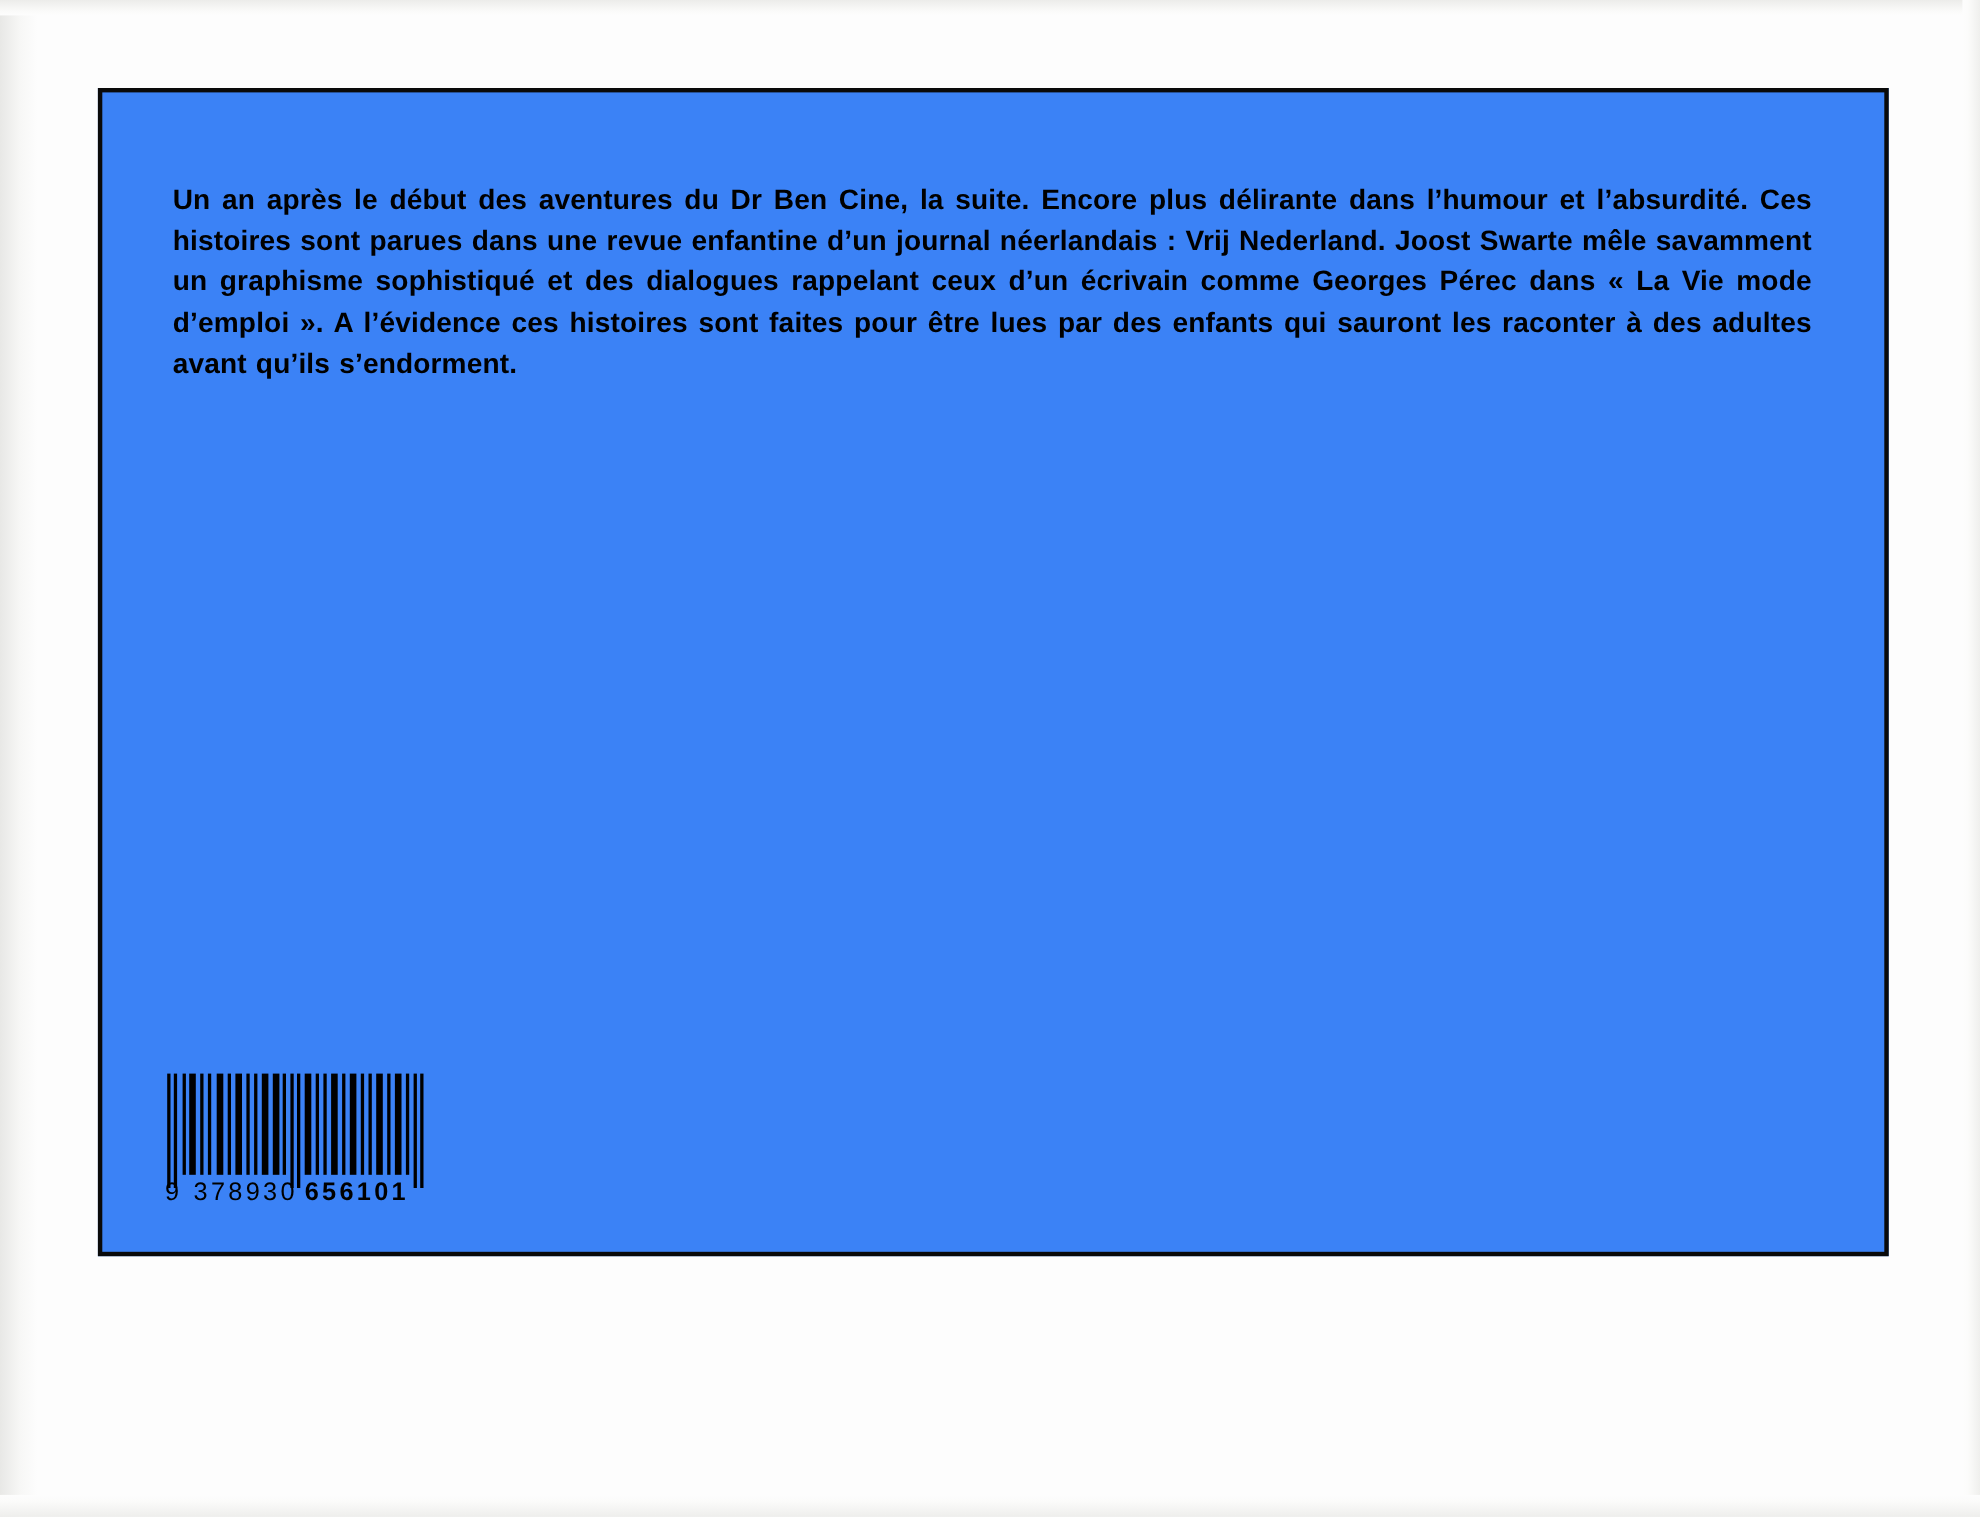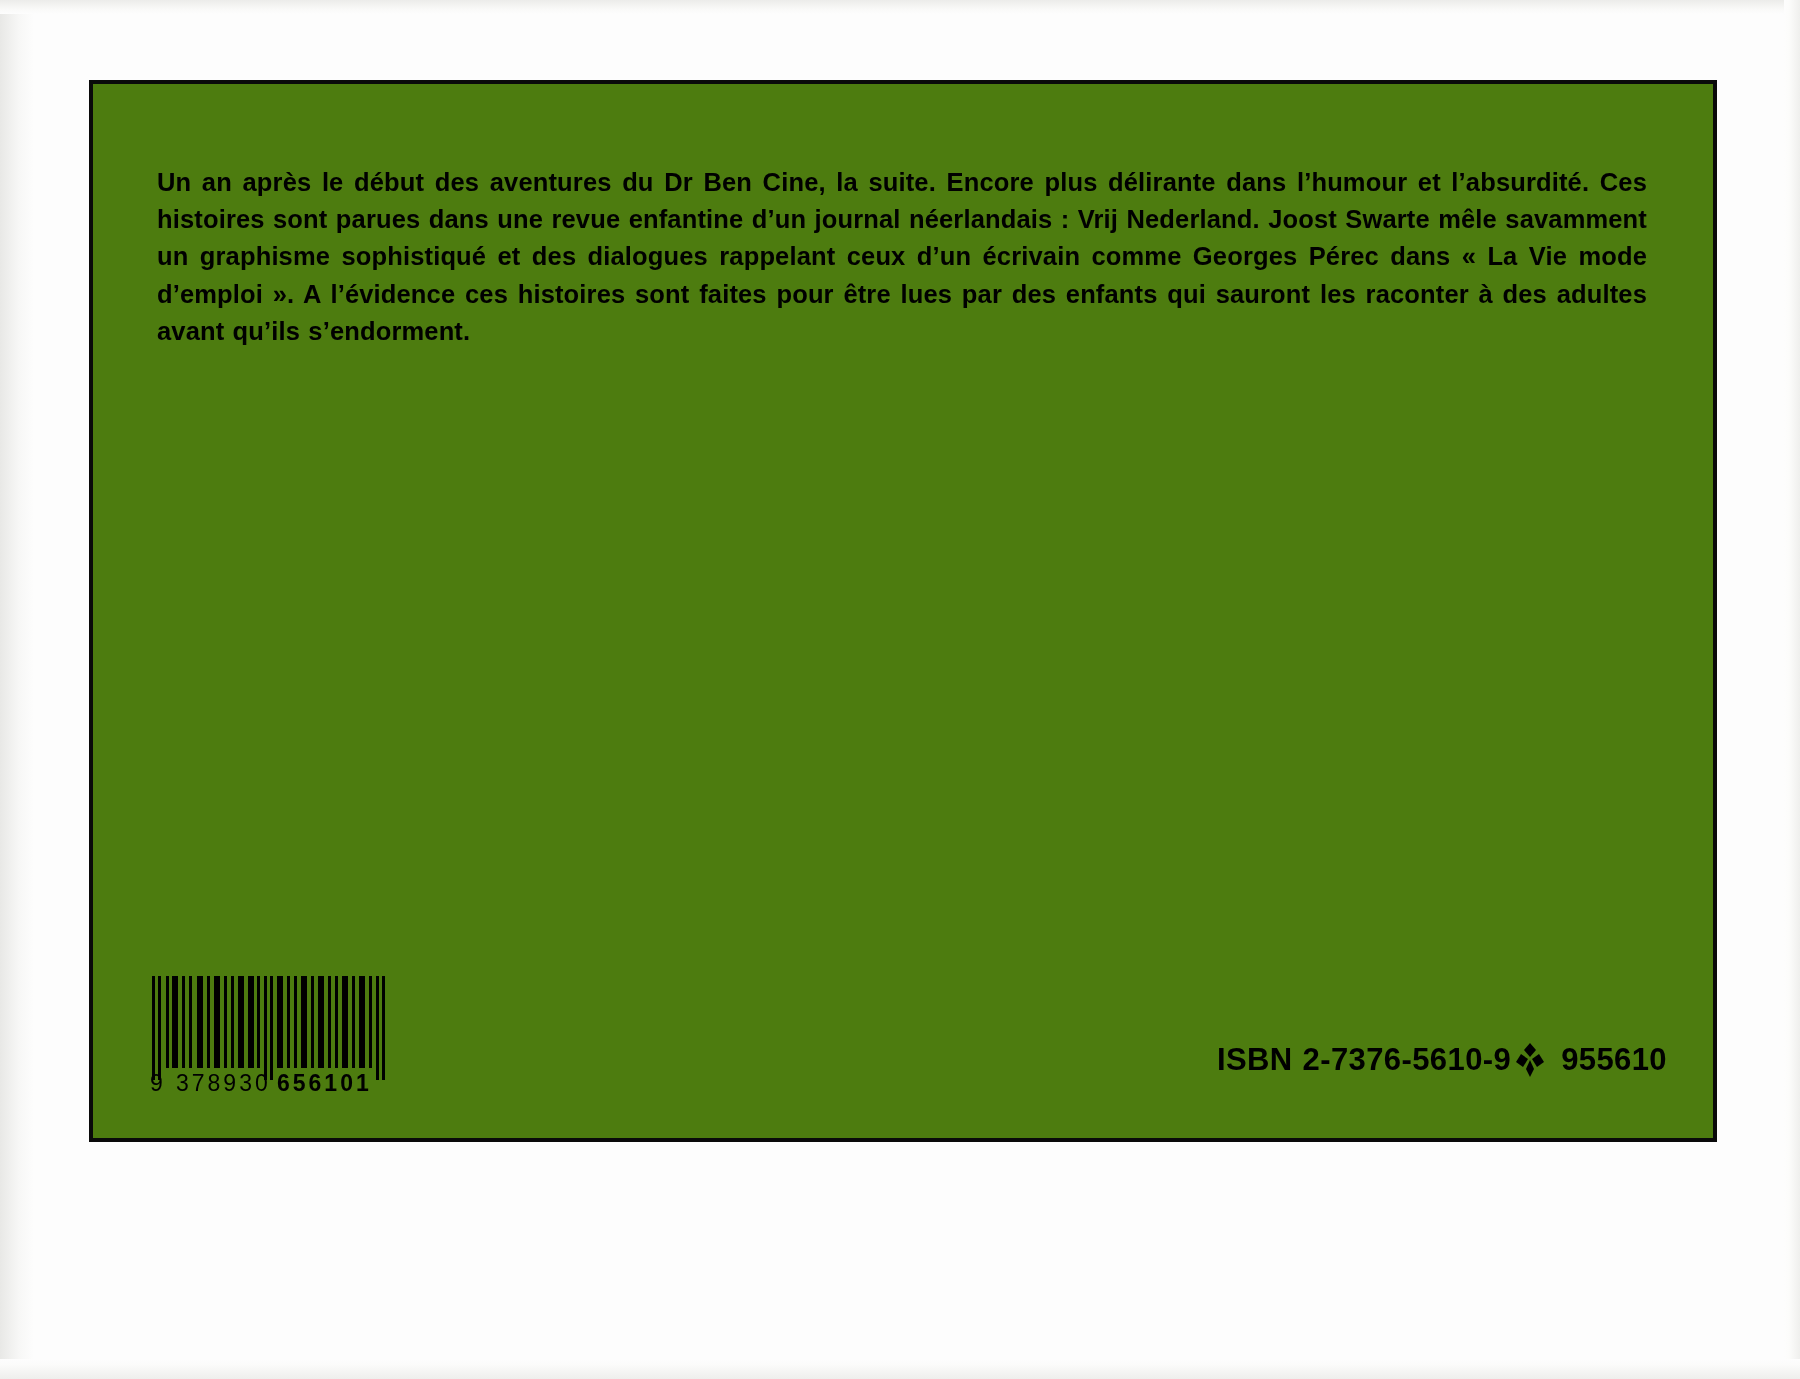--- a/index.html
+++ b/index.html
@@ -55,21 +55,21 @@
 
   
   .cover-frame {
     position: absolute;
     left: 89px;
     top: 80px;
     width: 1628px;
     height: 1062px;
     border: 4px solid #0a0a0a;
     box-sizing: border-box;
-    background: #4d7c0f;
+    background: #3b82f6;
   }
 
   .blurb {
     position: absolute;
     left: 64px;
     top: 54px;
     width: 1490px;
     font-size: 25.5px;
     line-height: 1.47;
     color: #000000;
@@ -200,27 +200,14 @@
       <i class="guard" style="left:224px; width:3px;"></i>
       <i class="guard" style="left:230px; width:3px;"></i>
     </div>
     <div class="barcode-digits">
       <span class="lead">9</span>
       <span class="grp1">378930</span>
       <span class="grp2">656101</span>
     </div>
   </div>
 
-  <div class="isbn-line">
-    <span class="isbn-text">ISBN</span>
-    <span class="isbn-number">2-7376-5610-9</span>
-    <span class="publisher-mark">
-      <svg viewBox="0 0 30 36" width="30" height="36" aria-hidden="true">
-        <path d="M15 1 L21 8 L15 15 L9 8 Z" fill="#000"></path>
-        <path d="M6 12 L13 17 L8 25 L1 20 Z" fill="#000"></path>
-        <path d="M24 12 L29 20 L22 25 L17 17 Z" fill="#000"></path>
-        <path d="M15 18 L19 27 L15 35 L11 27 Z" fill="#000"></path>
-      </svg>
-    </span>
-    <span class="isbn-code">955610</span>
-  </div>
 
 </div>
 
 </body></html>

